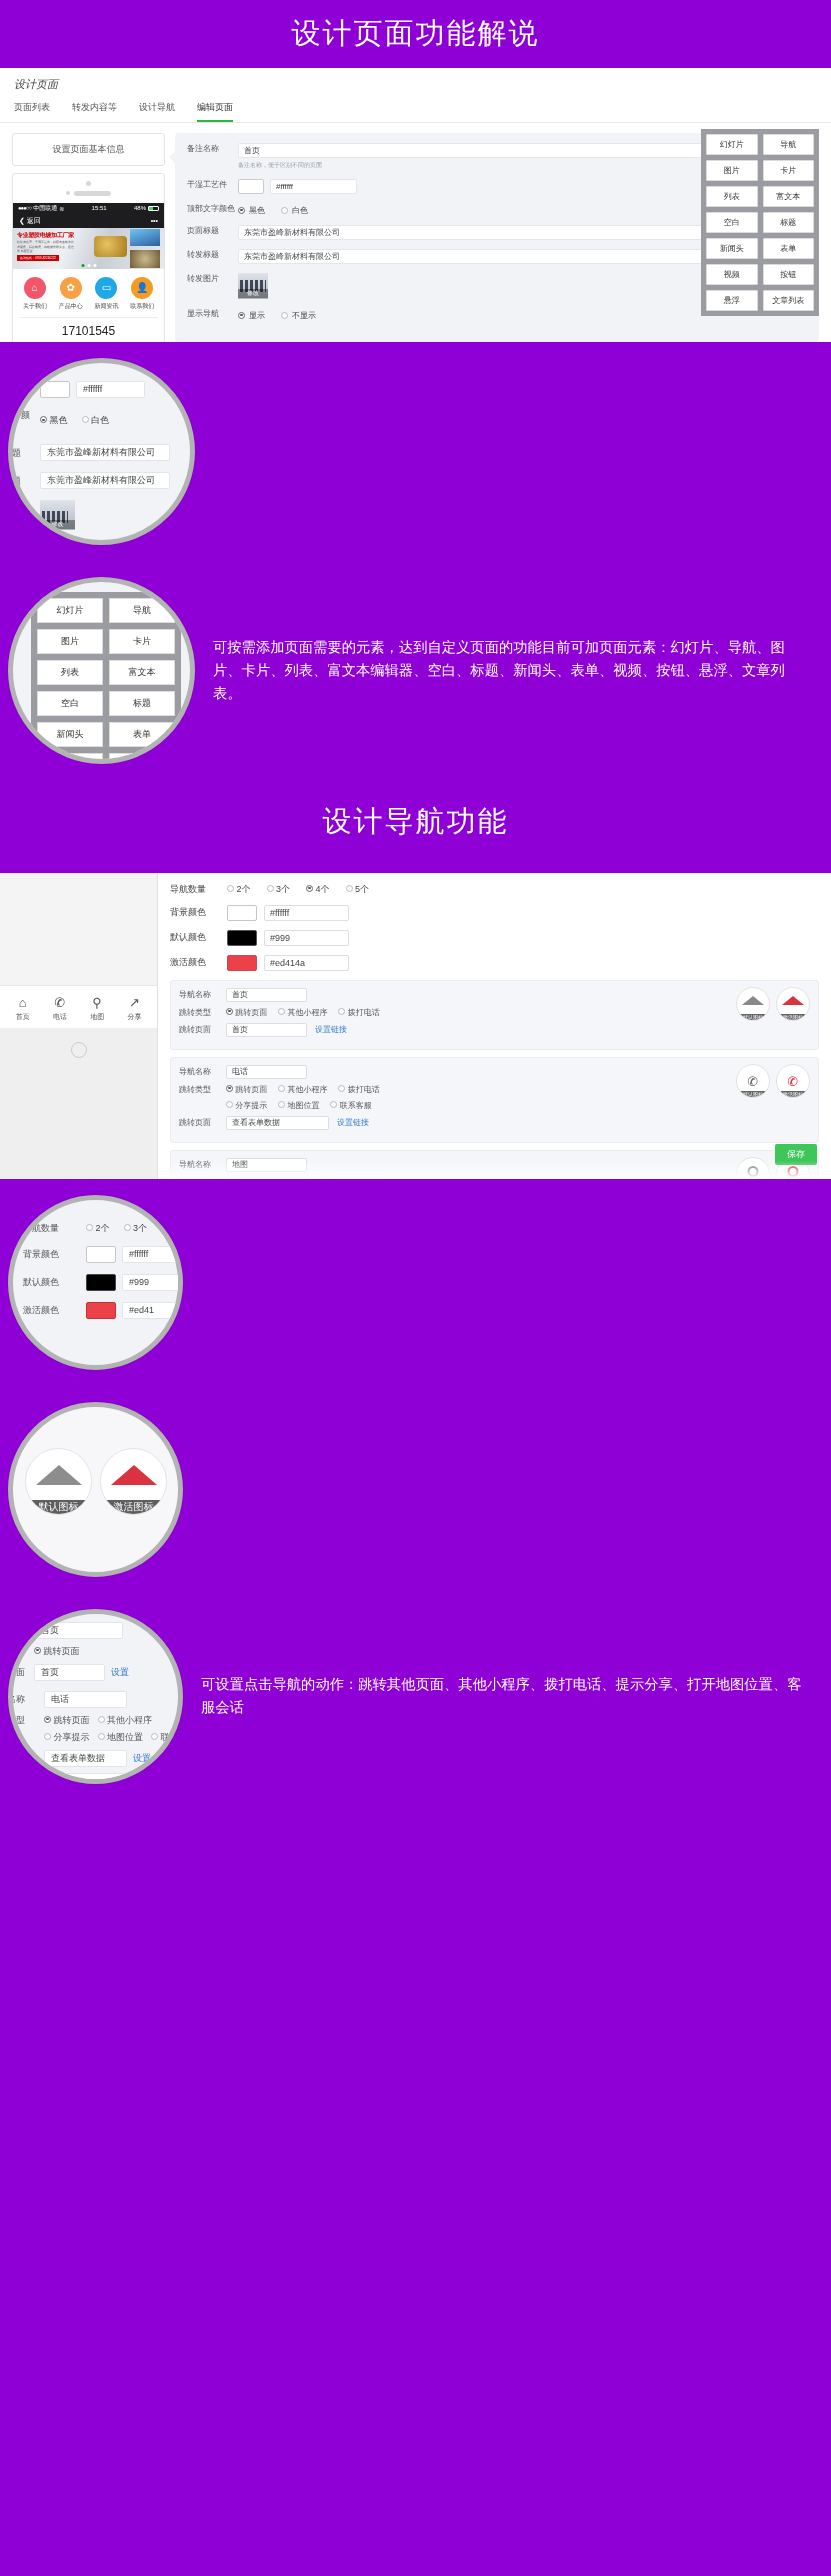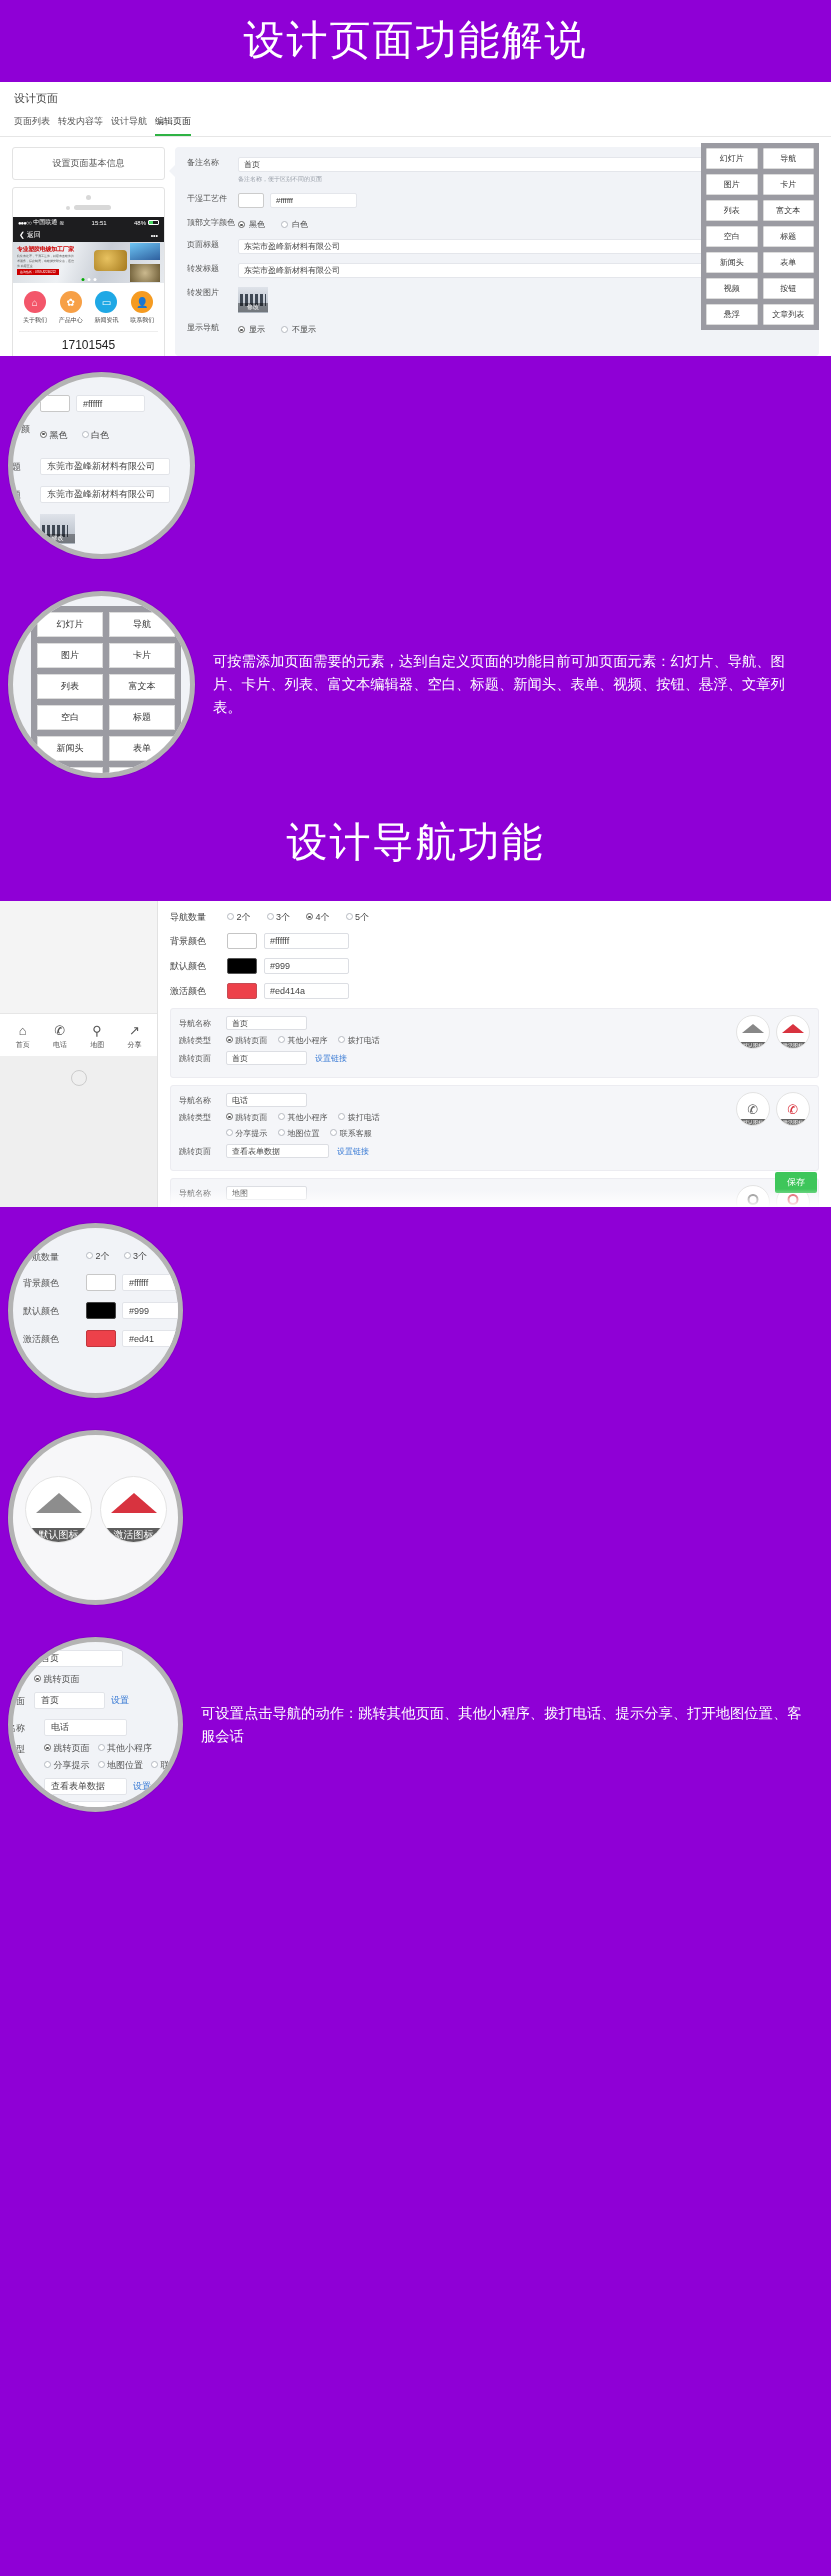--- a/index.html
+++ b/index.html
@@ -14,35 +14,35 @@
 
   
   .banner {
     background:#8f00d6;
     text-align:center;
     color:#fff;
   }
   .banner h1 {
     font-family:"Liberation Serif","DejaVu Serif",serif;
     font-weight:400;
-    font-size:41px;
+    font-size:29px;
     letter-spacing:2px;
     line-height:1.2;
   }
   .banner-1 { padding:16px 0 17px; }
   .banner-2 { padding:24px 0 34px; }
 
   
   .shot { background:#fff; position:relative; overflow:hidden; }
 
   
   .shot-1 { height:274px; }
-  .app-head { padding:9px 14px 0; }
+  .app-head { padding:9px 14px 0;font-style:italic; }
   .app-title { font-size:11px; color:#444; }
-  .tabs { display:flex; gap:8px; padding:9px 14px 0; border-bottom:1px solid #e6e6e6; }
+  .tabs { display:flex; gap:22px; padding:9px 14px 0; border-bottom:1px solid #e6e6e6; }
   .tab { font-size:9px; color:#555; padding-bottom:6px; border-bottom:2px solid transparent; }
   .tab.active { color:#333; border-bottom-color:#2fb344;text-align:center; }
 
   .work { display:flex; padding:10px 12px 0; gap:10px; }
 
   .left-col { width:153px; }
   .basic-box {
     border:1px solid #e3e3e3; border-radius:3px; background:#fff;
     text-align:center; font-size:9px; color:#555; padding:9px 0;
     position:relative;

